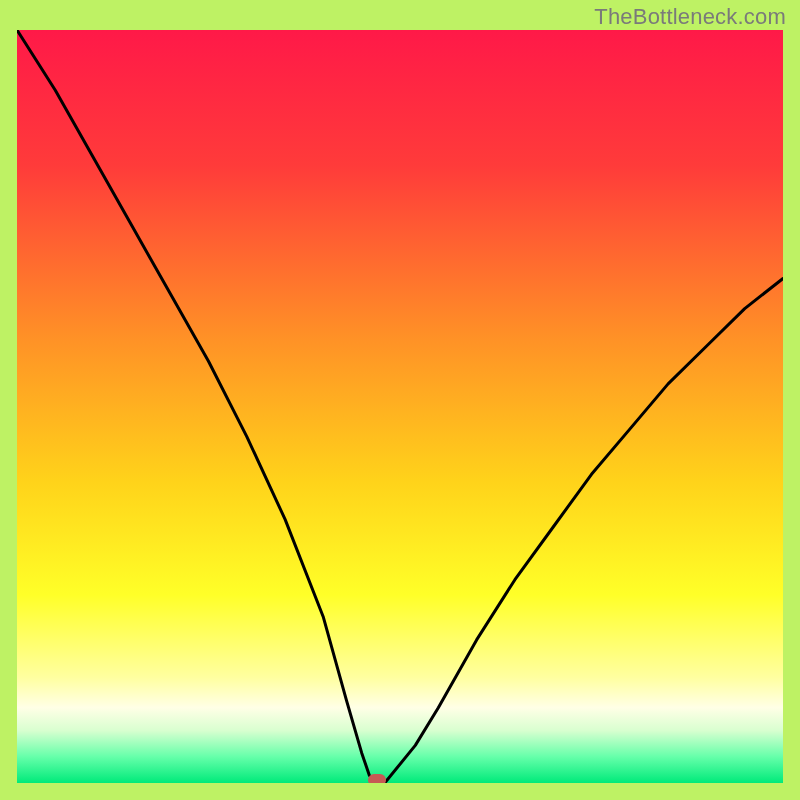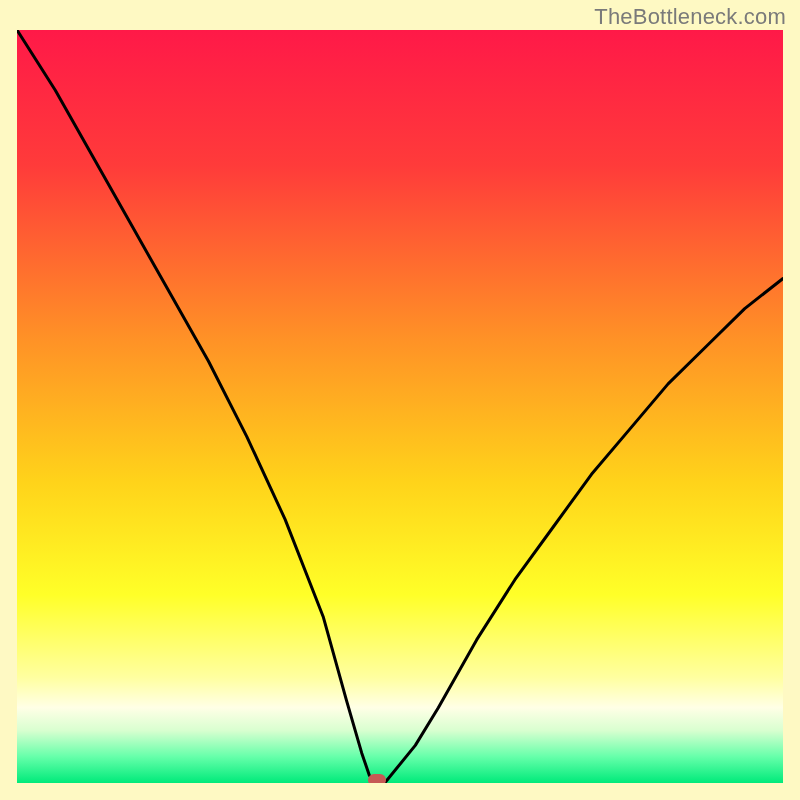--- a/index.html
+++ b/index.html
@@ -8,21 +8,21 @@
     width: 800px;
     height: 800px;
     background: #000;
     font-family: Arial, Helvetica, sans-serif;
     overflow: hidden;
   }
   .frame {
     position: relative;
     width: 800px;
     height: 800px;
-    background: #fef9c3;
+    background: #bef264;
   }
   .watermark {
     position: absolute;
     top: 4px;
     right: 14px;
     color: #7a7a7a;
     font-size: 22px;
     font-weight: 500;
     letter-spacing: 0.2px;
     user-select: none;

